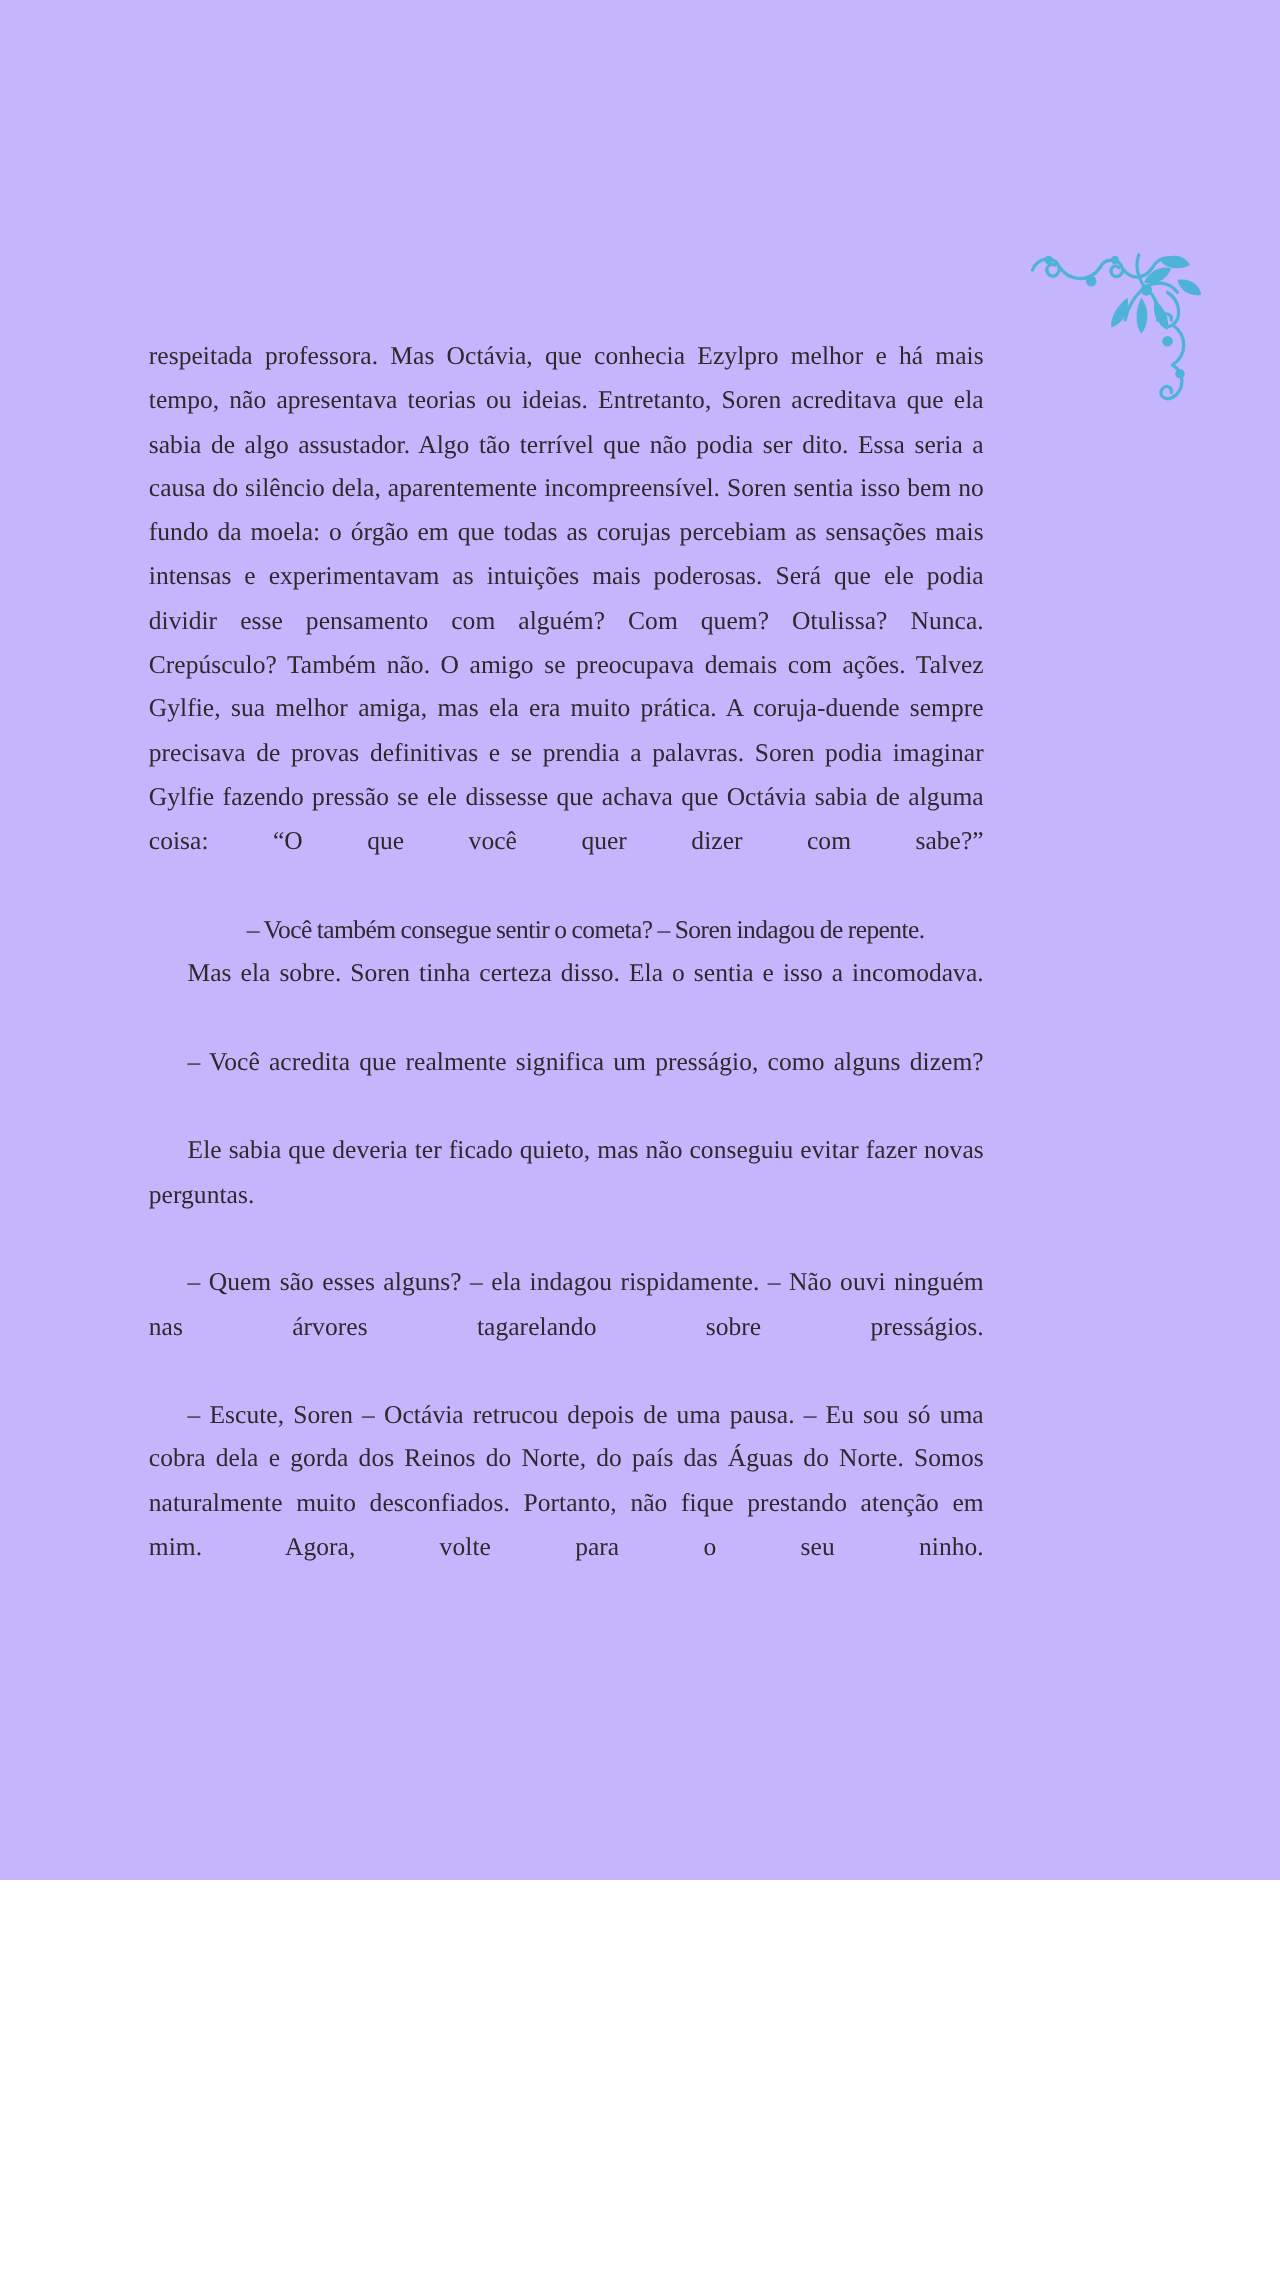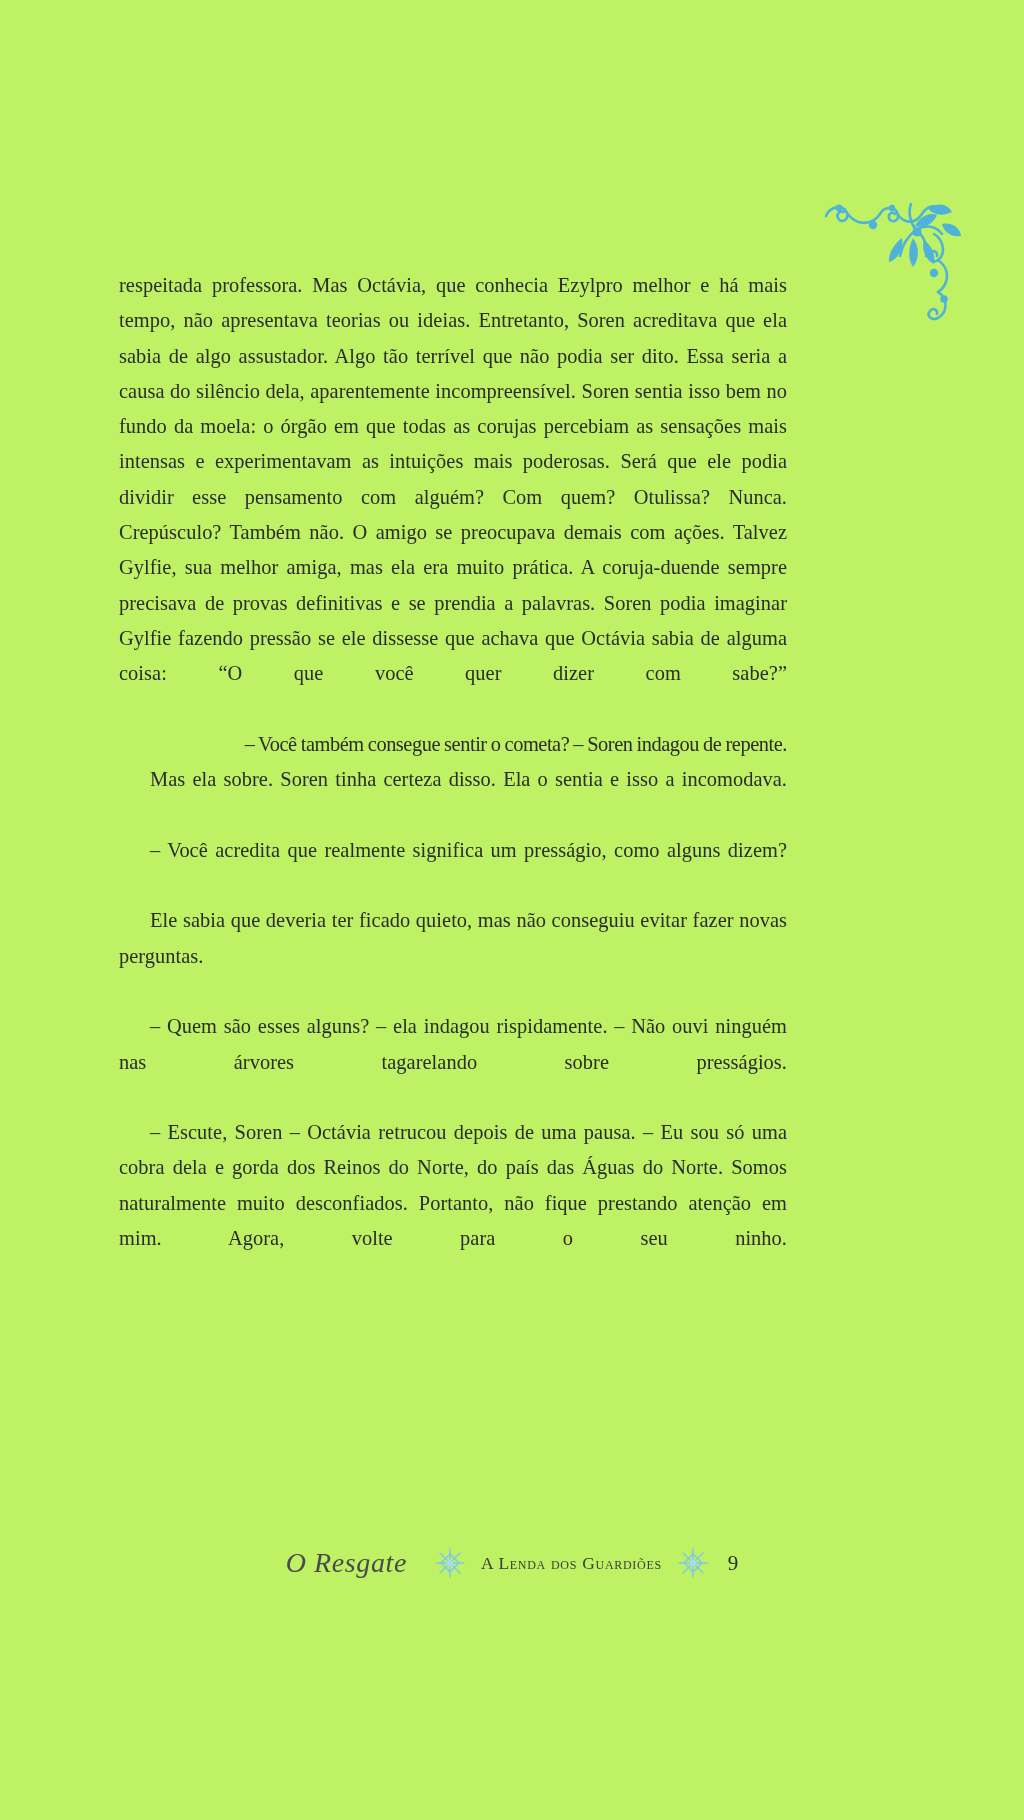--- a/index.html
+++ b/index.html
@@ -3,22 +3,22 @@
 <meta charset="utf-8">
 <style>
   html, body {
     margin: 0;
     padding: 0;
     background: #ffffff;
   }
   .page {
     position: relative;
     width: 1024px;
-    height: 1820px;
-    background: #bef264;
+    height: 1504px;
+    background: #c4b5fd;
     overflow: hidden;
     font-family: "Liberation Serif", "DejaVu Serif", serif;
   }
 
   
   .corner-ornament {
     position: absolute;
     top: 168px;
     right: 48px;
     width: 160px;
@@ -44,21 +44,21 @@
     letter-spacing: 0.05px;
     word-spacing: 0.2px;
   }
   p.para.indent { text-indent: 31px; }
   p.para.tight { letter-spacing: -0.45px; word-spacing: -0.6px; }
   p.para::after {
     content: "";
     display: inline-block;
     width: 100%;
   }
-  p.para.nojust { text-align: right; }
+  p.para.nojust { text-align: center; }
   p.para.nojust::after { content: none; }
 
   
   .footer {
     position: absolute;
     left: 0;
     top: 1546px;
     width: 1024px;
     display: flex;
     align-items: center;

